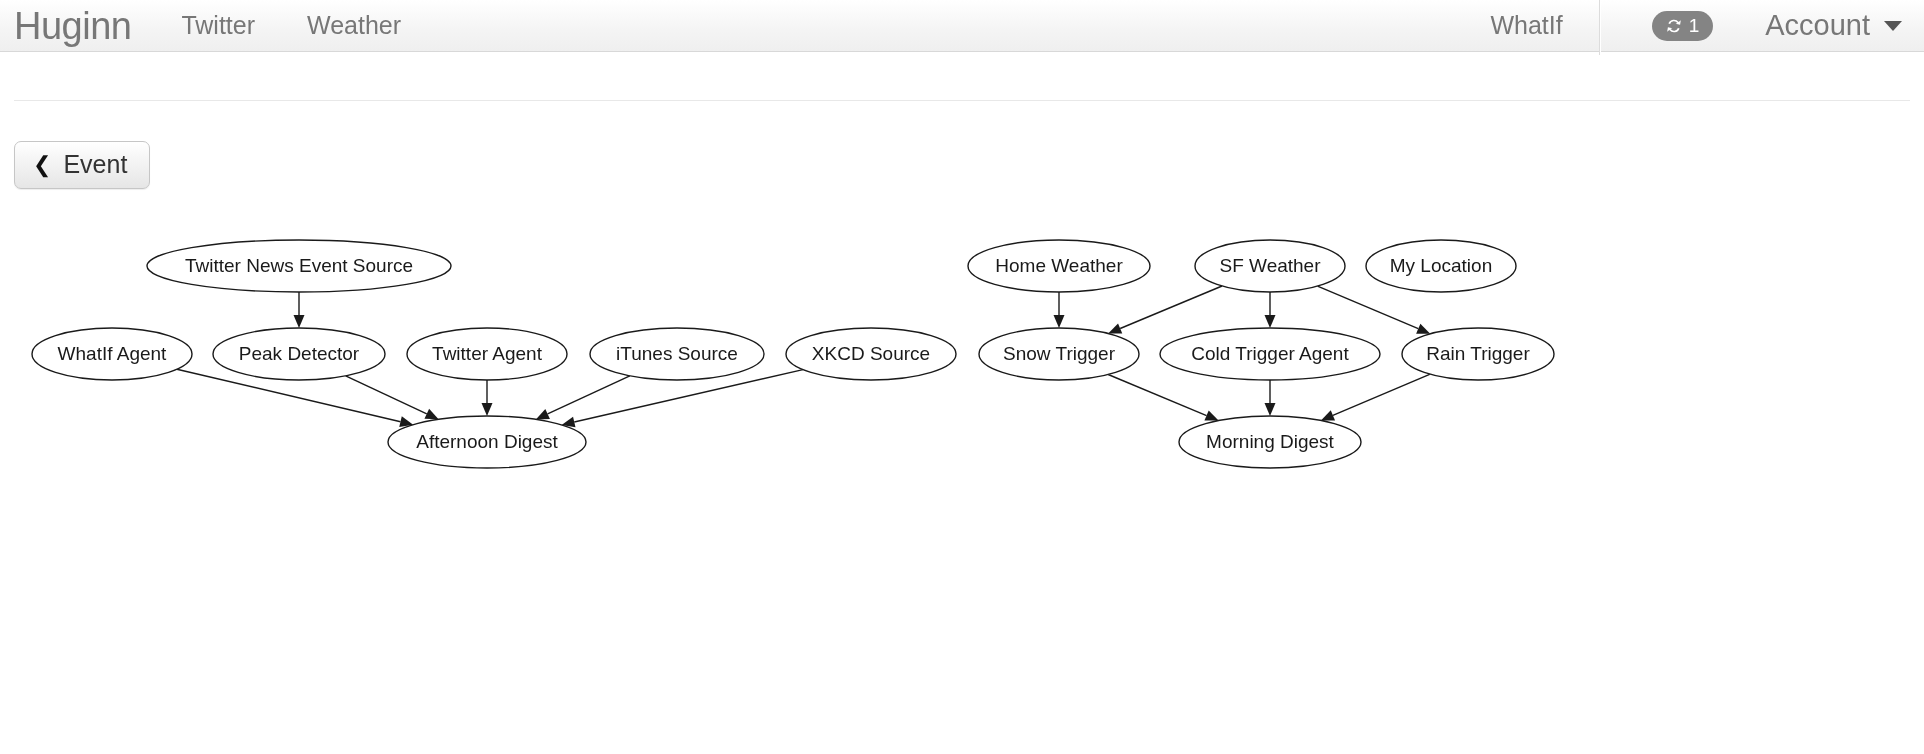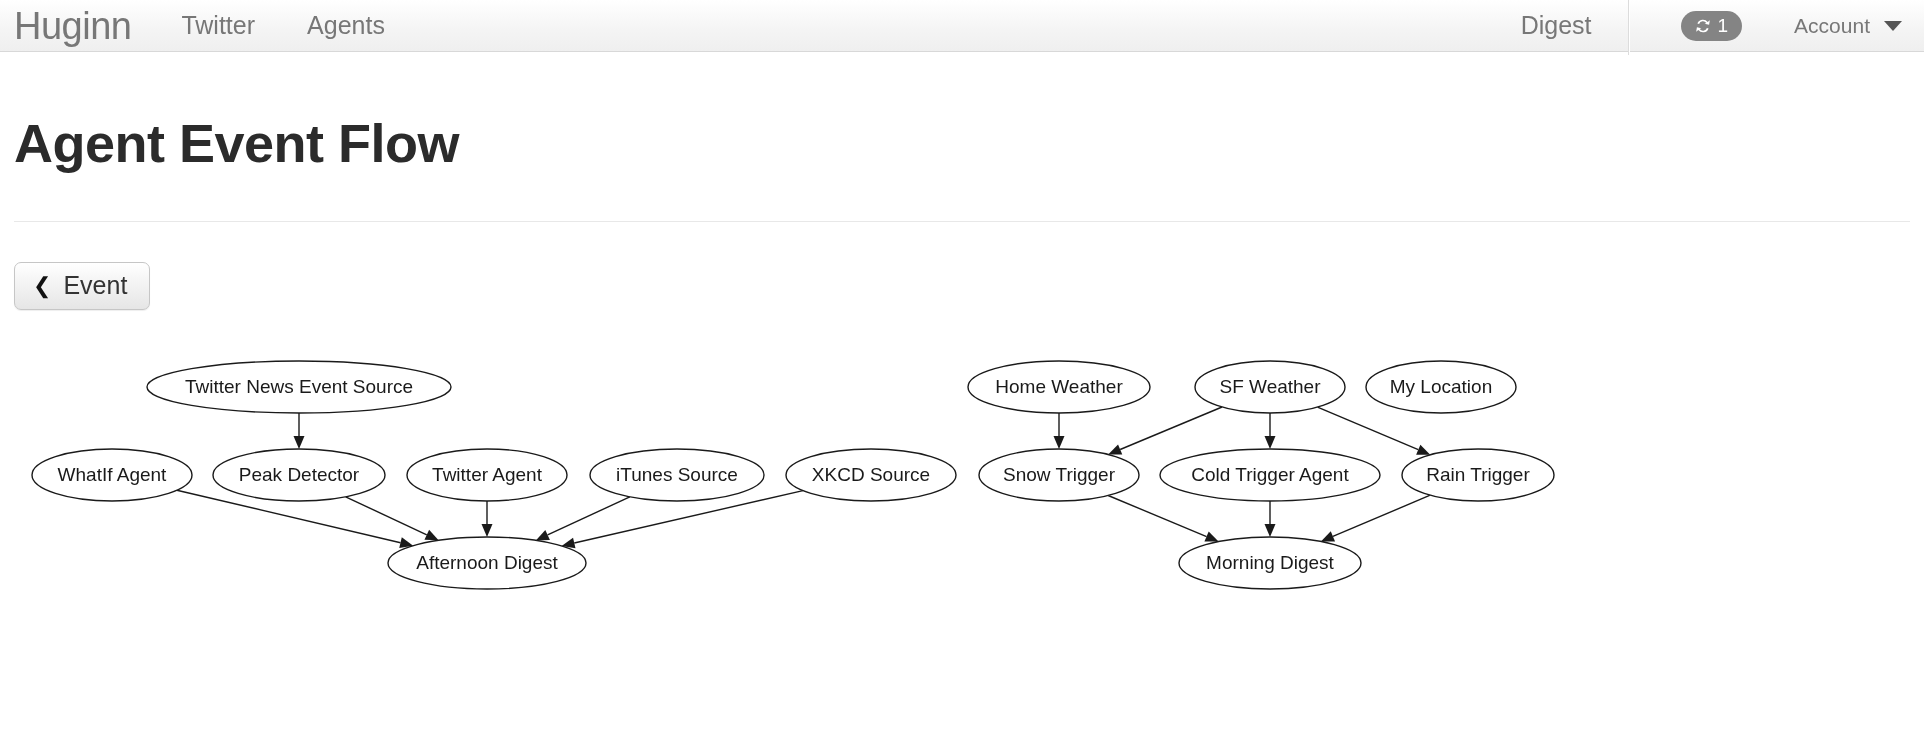--- a/index.html
+++ b/index.html
@@ -80,21 +80,21 @@
     border-left: 9px solid transparent;
     border-right: 9px solid transparent;
     border-top: 10px solid #555555;
     margin-left: 14px;
   }
   .account-cell {
     display: flex;
     align-items: center;
     padding-right: 22px;
   }
-  .account-label { font-size: 21px; color: #777777; text-decoration: none; }
+  .account-label { font-size: 29px; color: #777777; text-decoration: none; }
 
   
   .container { padding: 0 14px; }
   .page-title {
     font-size: 54px;
     font-weight: bold;
     color: #2b2b2b;
     margin: 62px 0 0 0;
     letter-spacing: -0.5px;
     line-height: 1.1;
@@ -147,45 +147,44 @@
   .edge { stroke: #1a1a1a; stroke-width: 1.4; fill: none; }
   .arrow-head { fill: #1a1a1a; stroke: none; }
 </style>
 </head>
 <body>
 
 <div class="navbar">
   <a class="brand" href="#">Huginn</a>
   <div class="nav-links">
     <a class="nav-link" href="#">Twitter</a>
-    <a class="nav-link" href="#">Agents</a>
+    <a class="nav-link" href="#">Weather</a>
   </div>
   <div class="nav-right">
-    <a class="nav-link" href="#">Digest</a>
+    <a class="nav-link" href="#">WhatIf</a>
     <div class="nav-divider"></div>
     <div class="badge-cell">
       <span class="badge">
         <span>
           <svg width="20" height="20" viewBox="0 0 24 24" aria-hidden="true">
             <path fill="#ffffff" d="M17.6 7.3A7 7 0 0 0 5.3 9.1l2 .5A5 5 0 0 1 16 8.3l-2.1 1.1 5.4 1.2.9-5.4-2.6 2.1z"></path>
             <path fill="#ffffff" d="M6.4 16.7a7 7 0 0 0 12.3-1.8l-2-.5A5 5 0 0 1 8 15.7l2.1-1.1-5.4-1.2-.9 5.4 2.6-2.1z"></path>
           </svg>
         </span>
         <span>1</span>
       </span>
     </div>
     <div class="account-cell">
       <a class="account-label" href="#">Account</a>
       <span class="caret"></span>
     </div>
   </div>
 </div>
 
 <div class="container">
-  <h1 class="page-title">Agent Event Flow</h1>
   <hr class="hr">
 
   <button class="btn-back">
     <span class="chev">❮</span>
     <span>Event</span>
   </button>
 
   <div class="graph-wrap">
     <svg class="graph" id="graph-svg" width="1910" height="280">
         <g>

